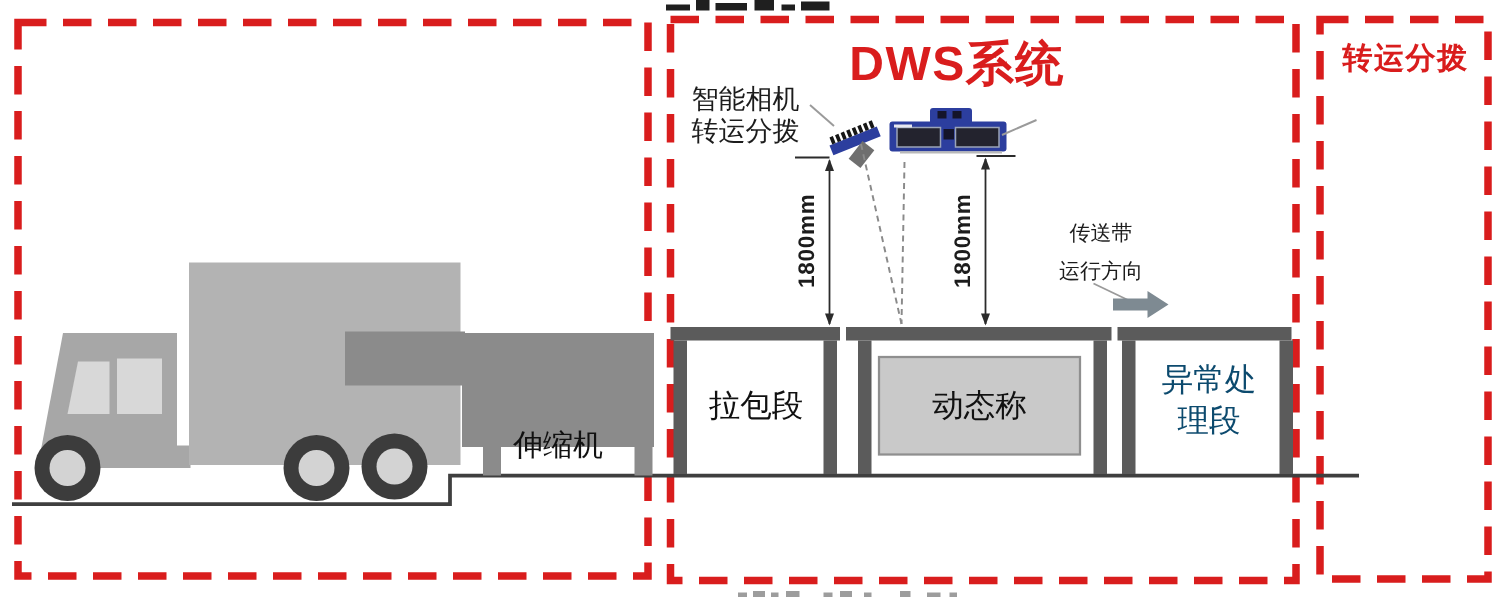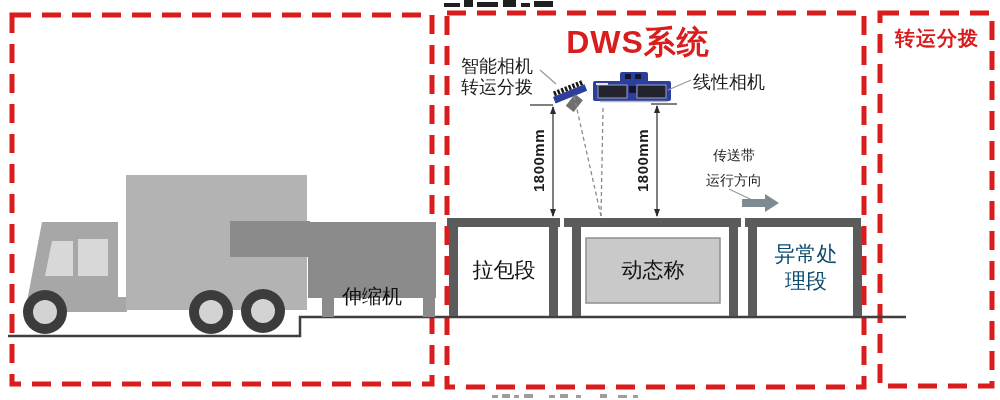--- a/index.html
+++ b/index.html
@@ -131,21 +131,20 @@
     </g>
   </svg>
 
   <div class="zone-title" style="left:558px;top:21px;width:160px;font-size:32px;">DWS系统</div>
   <div class="zone-title" style="left:882px;top:25px;width:110px;font-size:20px;">转运分拨</div>
 
   <div class="lbl" style="left:461px;top:56px;font-size:18px;line-height:21px;">
     <span style="display:block;">智能相机</span>
     <span style="display:block;">转运分拨</span>
   </div>
-  <div class="lbl" style="left:693px;top:70px;font-size:18px;">线性相机</div>
 
   <div class="lbl center" style="left:308px;top:249px;width:128px;font-size:20px;color:#111;margin-top:34px;">伸缩机</div>
 
   <div class="lbl rot center" style="left:496px;top:152px;width:84px;font-size:15px;">1800mm</div>
   <div class="lbl rot center" style="left:600px;top:152px;width:84px;font-size:15px;">1800mm</div>
 
   <div class="lbl center" style="left:693px;top:143px;width:82px;font-size:14px;line-height:25px;">
     <span style="display:block;">传送带</span>
     <span style="display:block;">运行方向</span>
   </div>

